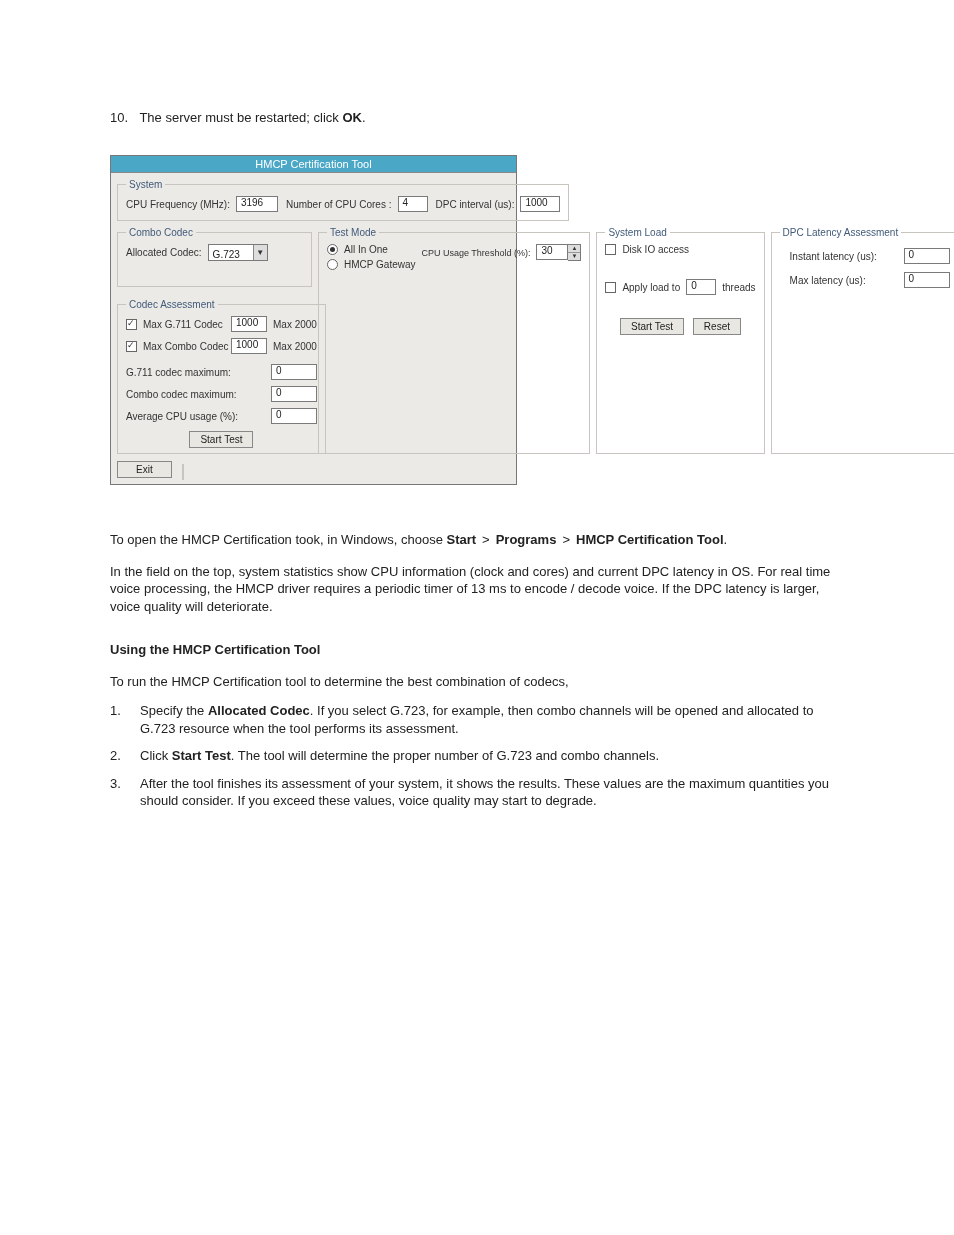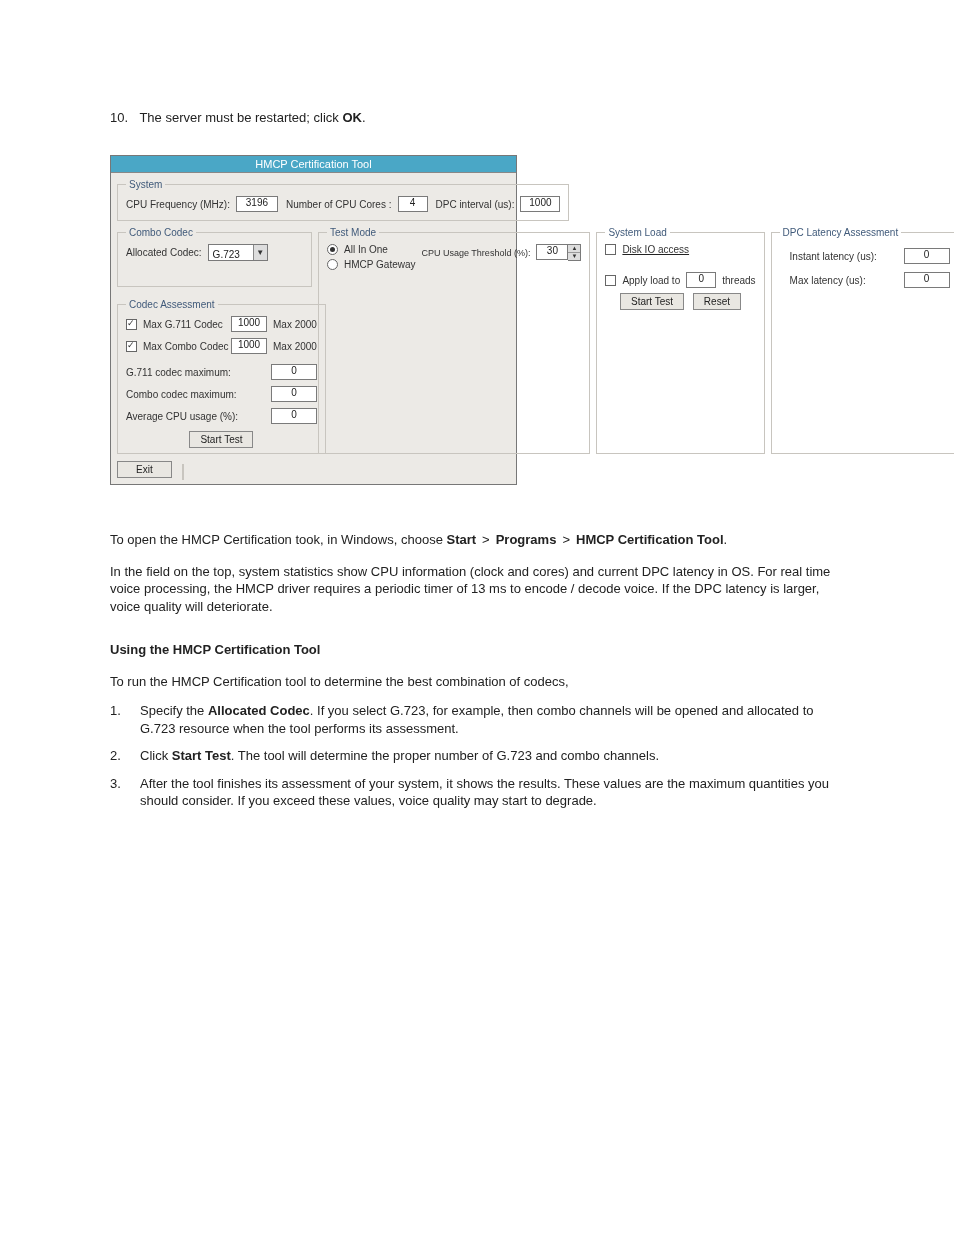--- a/index.html
+++ b/index.html
@@ -55,21 +55,21 @@
   }
   .row { display:flex; align-items:center; gap:6px; }
   .lbl { white-space: nowrap; color:#333; }
   .txt {
     height: 16px;
     border: 1px solid #7a7a7a;
     background:#fff;
     font-size: 10px;
     padding: 0 4px;
     box-sizing: border-box;
-    text-align: center;
+    text-align: left;
   }
   .combo {
     height: 17px;
     border: 1px solid #7a7a7a;
     background:#fff;
     font-size: 10px;
     display:flex;
     align-items:flex-end;
     justify-content: space-between;
     padding-left: 4px;
@@ -259,25 +259,25 @@
                     <div>▲</div>
                     <div>▼</div>
                   </div>
                 </div>
               </div>
             </div>
           </fieldset>
 
           <fieldset class="fs">
             <legend>System Load</legend>
-            <div class="row" style="margin-bottom:17px;text-decoration:underline;">
+            <div class="row" style="margin-bottom:24px;">
               <span class="check"></span>
               <span class="lbl">Disk IO access</span>
             </div>
-            <div class="row" style="margin-bottom:8px;">
+            <div class="row" style="margin-bottom:26px;">
               <span class="check"></span>
               <span class="lbl">Apply load to</span>
               <div class="txt" style="width:30px">0</div>
               <span class="lbl">threads</span>
             </div>
             <div style="text-align:center">
               <span class="btn">Start Test</span>
               <span class="btn" style="margin-left:6px">Reset</span>
             </div>
           </fieldset>

